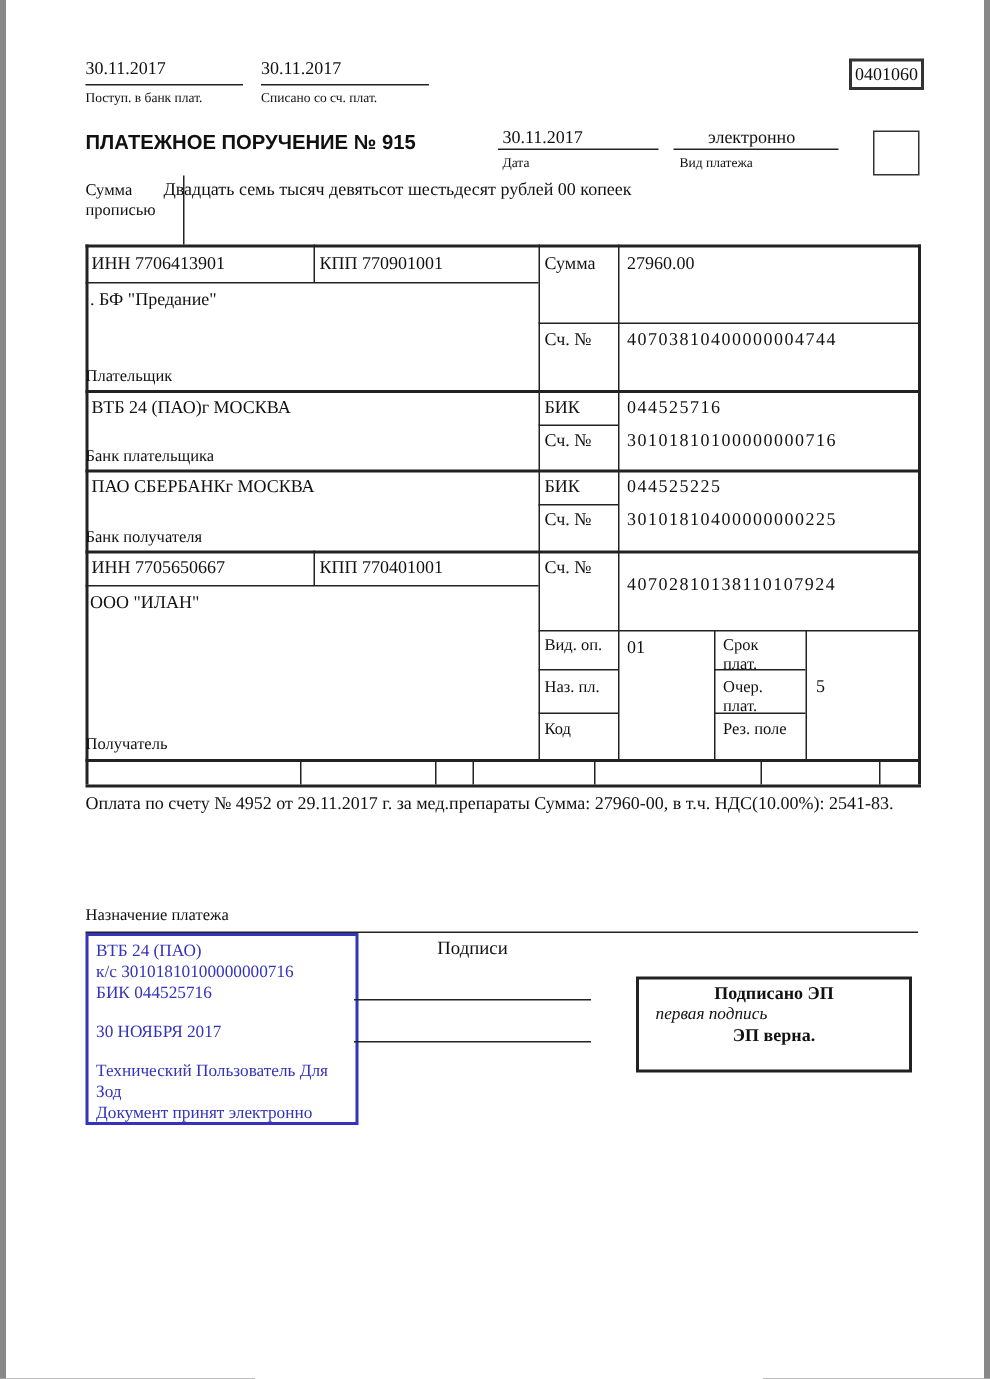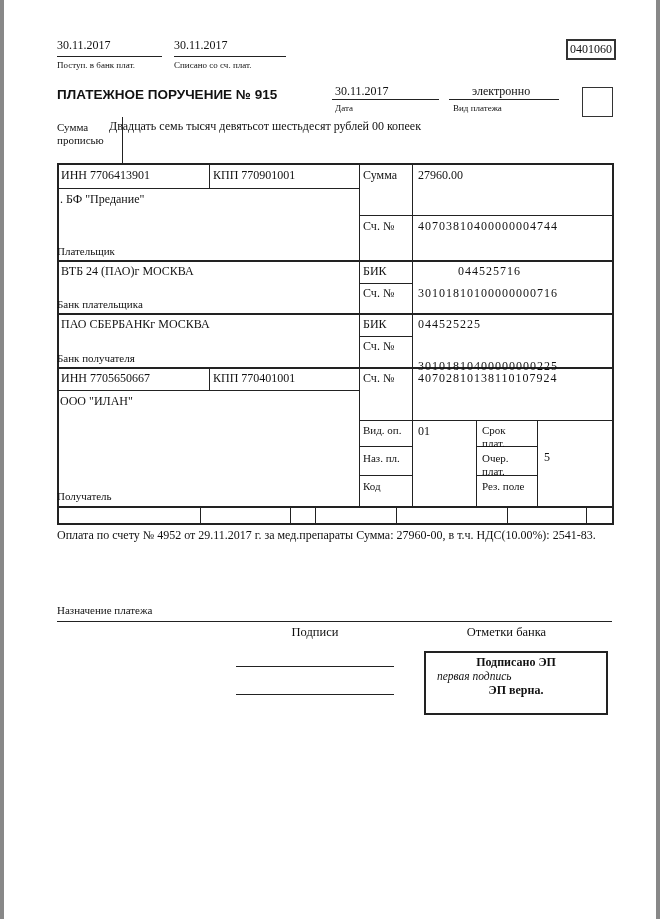--- a/index.html
+++ b/index.html
@@ -109,55 +109,65 @@
   <div class="t" style="left:209px;top:168px;">КПП 770901001</div>
   <div class="t" style="left:359px;top:168px;">Сумма</div>
   <div class="t" style="left:414px;top:168px;">27960.00</div>
   <div class="t" style="left:56px;top:192px;">. БФ "Предание"</div>
   <div class="t" style="left:359px;top:219px;">Сч. №</div>
   <div class="t num" style="left:414px;top:219px;">40703810400000004744</div>
   <div class="t lbl" style="left:53px;top:245px;">Плательщик</div>
 
   <div class="t" style="left:57px;top:264px;">ВТБ 24 (ПАО)г МОСКВА</div>
   <div class="t" style="left:359px;top:264px;">БИК</div>
-  <div class="t num" style="left:414px;top:264px;margin-left:40px;">044525716</div>
+  <div class="t num" style="left:414px;top:264px;">044525716</div>
   <div class="t" style="left:359px;top:286px;">Сч. №</div>
   <div class="t num" style="left:414px;top:286px;">30101810100000000716</div>
   <div class="t lbl" style="left:53px;top:298px;">Банк плательщика</div>
 
   <div class="t" style="left:57px;top:317px;">ПАО СБЕРБАНКг МОСКВА</div>
   <div class="t" style="left:359px;top:317px;">БИК</div>
   <div class="t num" style="left:414px;top:317px;">044525225</div>
   <div class="t" style="left:359px;top:339px;">Сч. №</div>
-  <div class="t num" style="left:414px;top:339px;margin-top:20px;">30101810400000000225</div>
+  <div class="t num" style="left:414px;top:339px;">30101810400000000225</div>
   <div class="t lbl" style="left:53px;top:352px;">Банк получателя</div>
 
   <div class="t" style="left:57px;top:371px;">ИНН 7705650667</div>
   <div class="t" style="left:209px;top:371px;">КПП 770401001</div>
   <div class="t" style="left:359px;top:371px;">Сч. №</div>
-  <div class="t num" style="left:414px;top:371px;">40702810138110107924</div>
+  <div class="t num" style="left:414px;top:382px;">40702810138110107924</div>
   <div class="t" style="left:56px;top:394px;">ООО "ИЛАН"</div>
   <div class="t lbl" style="left:53px;top:490px;">Получатель</div>
 
   <div class="t lbl" style="left:359px;top:424px;">Вид. оп.</div>
   <div class="t" style="left:414px;top:424px;">01</div>
   <div class="t lbl wrap" style="left:478px;top:424px;width:45px;">Срок плат.</div>
   <div class="t lbl" style="left:359px;top:452px;">Наз. пл.</div>
   <div class="t lbl wrap" style="left:478px;top:452px;width:45px;">Очер. плат.</div>
   <div class="t" style="left:540px;top:450px;">5</div>
   <div class="t lbl" style="left:359px;top:480px;">Код</div>
   <div class="t lbl" style="left:478px;top:480px;">Рез. поле</div>
 
   <div class="t wrap" style="left:53px;top:528px;width:545px;">Оплата по счету № 4952 от 29.11.2017 г. за мед.препараты Сумма: 27960-00, в т.ч. НДС(10.00%): 2541-83.</div>
   <div class="t lbl" style="left:53px;top:604px;">Назначение платежа</div>
   <div class="hl" style="left:53px;top:621px;width:555px;"></div>
 
+  <div class="bluebox">
+    <div>ВТБ 24 (ПАО)</div>
+    <div>к/с 30101810100000000716</div>
+    <div>БИК 044525716</div>
+    <div class="gap"></div>
+    <div>30 НОЯБРЯ 2017</div>
+    <div class="gap"></div>
+    <div>Технический Пользователь Для</div>
+    <div>Зод</div>
+    <div>Документ принят электронно</div>
+  </div>
 
   <div class="heading" style="left:232px;top:625px;width:158px;">Подписи</div>
-  <div class="heading" style="left:400px;top:625px;width:205px;">Отметки банка</div>
   <div class="sigline" style="top:666px;"></div>
   <div class="sigline" style="top:694px;"></div>
 
   <div class="stampbox">
     <div class="c">Подписано ЭП</div>
     <div class="i">первая подпись</div>
     <div class="c">ЭП верна.</div>
   </div>
 
 </div>

